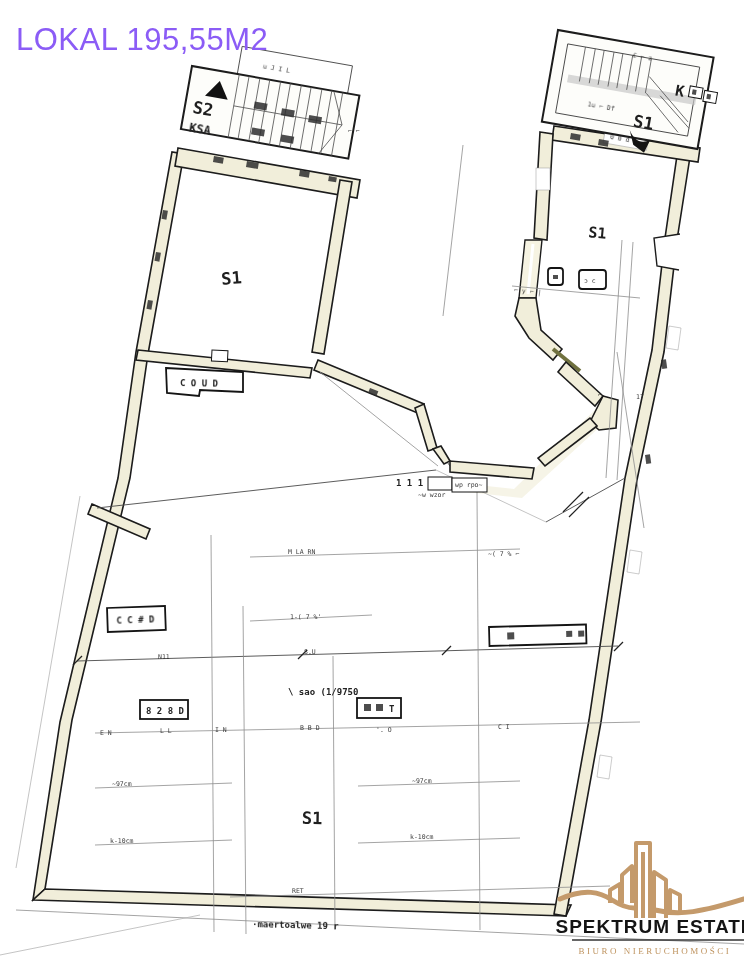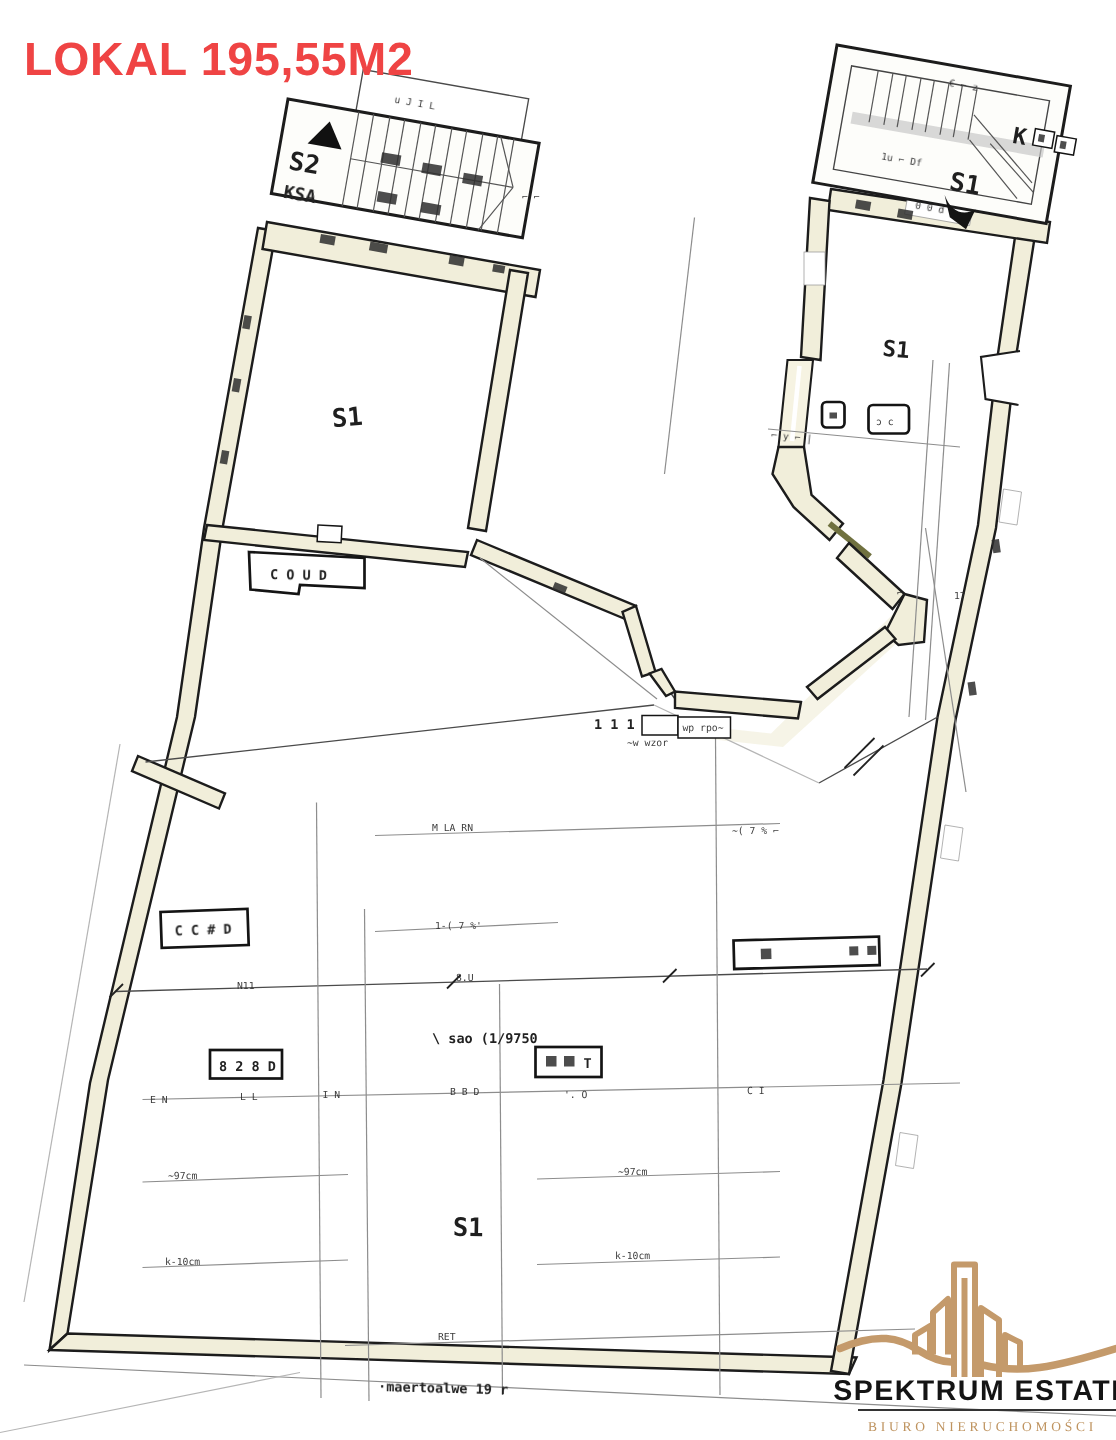--- a/index.html
+++ b/index.html
@@ -1,19 +1,19 @@
 <!DOCTYPE html>
 <html><head>
 <meta charset="utf-8">
 <style>
   html,body{margin:0;padding:0;background:#ffffff;}
   body{width:744px;height:960px;position:relative;overflow:hidden;
        font-family:"Liberation Sans",sans-serif;}
-  #plan-title{position:absolute;left:16px;top:22px;font-size:31px;font-weight:700;
-       color:#ef4444;letter-spacing:.5px;z-index:5;}
+  #plan-title{position:absolute;left:16px;top:22px;font-size:31px;font-weight:400;
+       color:#8b5cf6;letter-spacing:.5px;z-index:5;}
   svg{position:absolute;left:0;top:0;}
   
   .w  {fill:#f1eeda;stroke:#1c1c1c;stroke-width:1.6;}
   .wlt{fill:#f6f3e2;stroke:#1c1c1c;stroke-width:1.4;}
   .shade{fill:#f3f0df;opacity:.75;stroke:none;}
   .tl {fill:none;stroke:#8d8d8d;stroke-width:.8;}
   .tld{fill:none;stroke:#4a4a4a;stroke-width:.9;}
   .tlf{fill:none;stroke:#b5b5b5;stroke-width:.8;}
   .tick{stroke:#222;stroke-width:1.2;}
   .bx {fill:#ffffff;stroke:#141414;stroke-width:1.8;}

